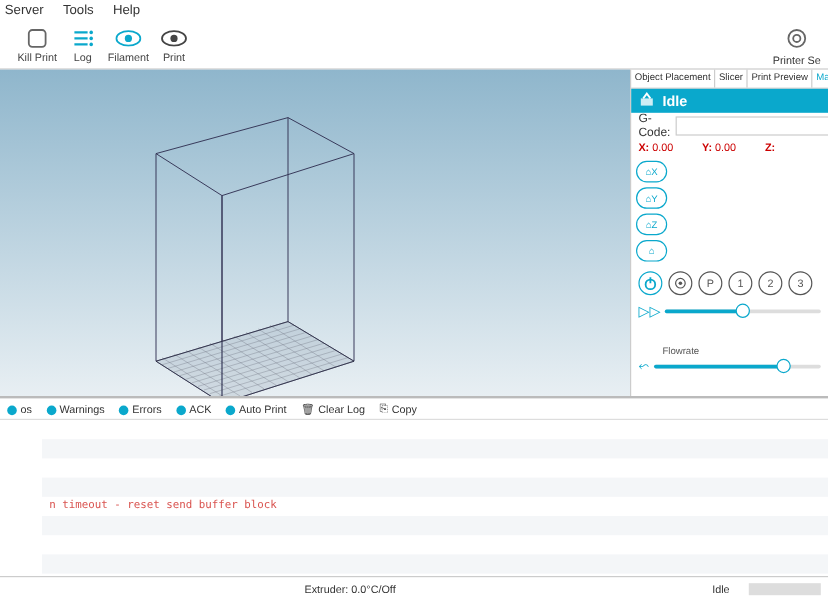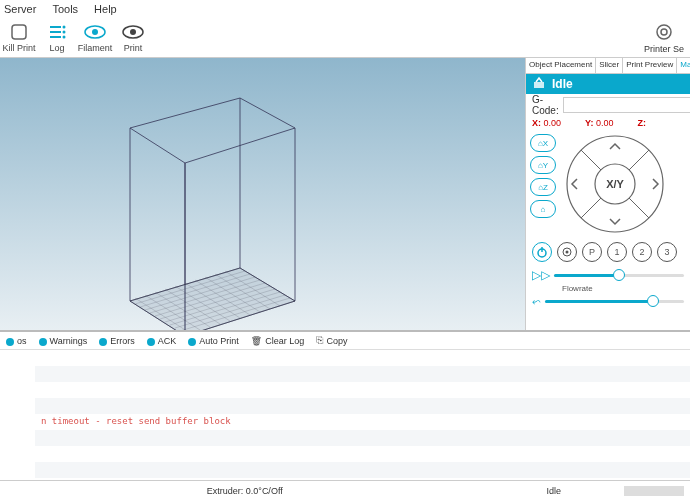--- a/index.html
+++ b/index.html
@@ -1,21 +1,21 @@
 <!DOCTYPE html>
 <html><head>
 <meta charset="utf-8">
 <style>
   * { box-sizing: border-box; margin: 0; padding: 0; font-family: Arial, sans-serif; }
   body { width: 690px; height: 500px; overflow: hidden; background: #fff; font-size: 11px; color: #333; }
   
   .menubar { height: 18px; display: flex; align-items: center; padding: 0 4px; gap: 16px; font-size: 11px; }
   .menubar span { cursor: pointer; }
   
-  .toolbar { height: 40px; display: flex; align-items: center; padding: 0 0; border-bottom: 1px solid #ccc; position: relative; }
+  .toolbar { height: 40px; display: flex; align-items: center; padding: 0 12px; border-bottom: 1px solid #ccc; position: relative; }
   .tool-item { display: flex; flex-direction: column; align-items: center; width: 38px; cursor: pointer; }
   .tool-item .ico { height: 20px; display: flex; align-items: center; justify-content: center; }
   .tool-item .lbl { font-size: 9px; color: #444; margin-top: 1px; }
   .tool-right { position: absolute; right: 6px; top: 4px; display: flex; flex-direction: column; align-items: center; }
   
   .main { display: flex; height: 272px; }
   .viewport { flex: 1; background: linear-gradient(#8fb6cc, #e8eff3); position: relative; }
   .viewport svg { width: 100%; height: 100%; }
   
   .sidepanel { width: 165px; background: #fff; border-left: 1px solid #ccc; display: flex; flex-direction: column; }
@@ -39,32 +39,32 @@
   .jog-pad svg { width: 100%; height: 100%; }
   
   .ctrl-row { display: flex; gap: 5px; padding: 4px 6px; align-items: center; }
   .circ-btn { width: 20px; height: 20px; border: 1.5px solid #0aa8cc; border-radius: 50%; display: flex; align-items: center; justify-content: center; font-size: 9px; color: #0aa8cc; cursor: pointer; background: #fff; }
   .circ-btn.dark { border-color: #555; color: #555; }
   
   .slider-row { display: flex; align-items: center; padding: 2px 6px; gap: 4px; }
   .slider-track { flex: 1; height: 3px; background: #ddd; position: relative; border-radius: 2px; }
   .slider-fill { position: absolute; left: 0; top: 0; height: 100%; background: #0aa8cc; border-radius: 2px; }
   .slider-thumb { position: absolute; top: -5px; width: 12px; height: 12px; border: 1.5px solid #0aa8cc; background: #fff; border-radius: 50%; cursor: pointer; }
-  .slider-label { font-size: 8px; color: #555; padding-left: 36px; }
+  .slider-label { font-size: 8px; color: #555; padding-left: 26px; margin-top: 20px; }
   
   .log-toolbar { height: 20px; border-top: 2px solid #bbb; border-bottom: 1px solid #ddd; display: flex; align-items: center; padding: 0 6px; gap: 12px; font-size: 9px; color: #333; }
   .log-tb-item { display: flex; align-items: flex-end; gap: 3px; cursor: pointer; }
   .dot { width: 8px; height: 8px; border-radius: 50%; background: #0aa8cc; }
   
   .log-area { height: 130px; overflow: hidden; padding-left: 35px; }
   .log-line { height: 16px; padding: 2px 6px; font-size: 9px; font-family: monospace; }
   .log-line.alt { background: #f4f6f8; }
   .log-line.err { color: #d9534f; }
   
-  .statusbar { height: 20px; border-top: 1px solid #ccc; display: flex; align-items: center; font-size: 9px; color: #333; gap: 47px; }
+  .statusbar { height: 20px; border-top: 1px solid #ccc; display: flex; align-items: center; font-size: 9px; color: #333; }
   .statusbar .seg { padding: 0 10px; }
   .statusbar .center { flex: 1; text-align: center; }
   .statusbar .prog { width: 60px; height: 10px; background: #ddd; margin: 0 6px; }
 </style>
 </head>
 <body>
 
 <div class="menubar">
   <span>Server</span>
   <span>Tools</span>
@@ -185,39 +185,20 @@
       <span><b>Y:</b> <span>0.00</span></span>
       <span><b>Z:</b></span>
     </div>
     <div class="jog-area">
       <div class="home-col">
         <div class="home-btn">⌂<span>X</span></div>
         <div class="home-btn">⌂<span>Y</span></div>
         <div class="home-btn">⌂<span>Z</span></div>
         <div class="home-btn">⌂</div>
       </div>
-      <div class="jog-pad">
-        <svg viewBox="0 0 110 100">
-          <circle cx="55" cy="50" r="48" fill="none" stroke="#666" stroke-width="1.2"></circle>
-          <circle cx="55" cy="50" r="20" fill="none" stroke="#666" stroke-width="1.2"></circle>
-          <line x1="21" y1="16" x2="41" y2="36" stroke="#666" stroke-width="1"></line>
-          <line x1="89" y1="16" x2="69" y2="36" stroke="#666" stroke-width="1"></line>
-          <line x1="21" y1="84" x2="41" y2="64" stroke="#666" stroke-width="1"></line>
-          <line x1="89" y1="84" x2="69" y2="64" stroke="#666" stroke-width="1"></line>
-          <text x="55" y="54" text-anchor="middle" font-size="11" fill="#444" font-weight="bold">X/Y</text>
-          <path d="M50 15 L55 10 L60 15" fill="none" stroke="#666" stroke-width="1.5"></path>
-          <path d="M50 85 L55 90 L60 85" fill="none" stroke="#666" stroke-width="1.5"></path>
-          <path d="M17 45 L12 50 L17 55" fill="none" stroke="#666" stroke-width="1.5"></path>
-          <path d="M93 45 L98 50 L93 55" fill="none" stroke="#666" stroke-width="1.5"></path>
-          <rect x="30" y="3" width="50" height="28" fill="transparent"></rect>
-          <rect x="30" y="69" width="50" height="28" fill="transparent"></rect>
-          <rect x="3" y="26" width="28" height="48" fill="transparent"></rect>
-          <rect x="79" y="26" width="28" height="48" fill="transparent"></rect>
-        </svg>
-      </div>
     </div>
     <div class="ctrl-row">
       <div class="circ-btn">
         <svg width="12" height="12">
             <circle cx="6" cy="7" r="4" fill="none" stroke="#0aa8cc" stroke-width="1.5"></circle>
             <line x1="6" y1="1" x2="6" y2="6" stroke="#0aa8cc" stroke-width="1.5"></line>
           </svg>
       </div>
       <div class="circ-btn dark">
         <svg width="12" height="12">

